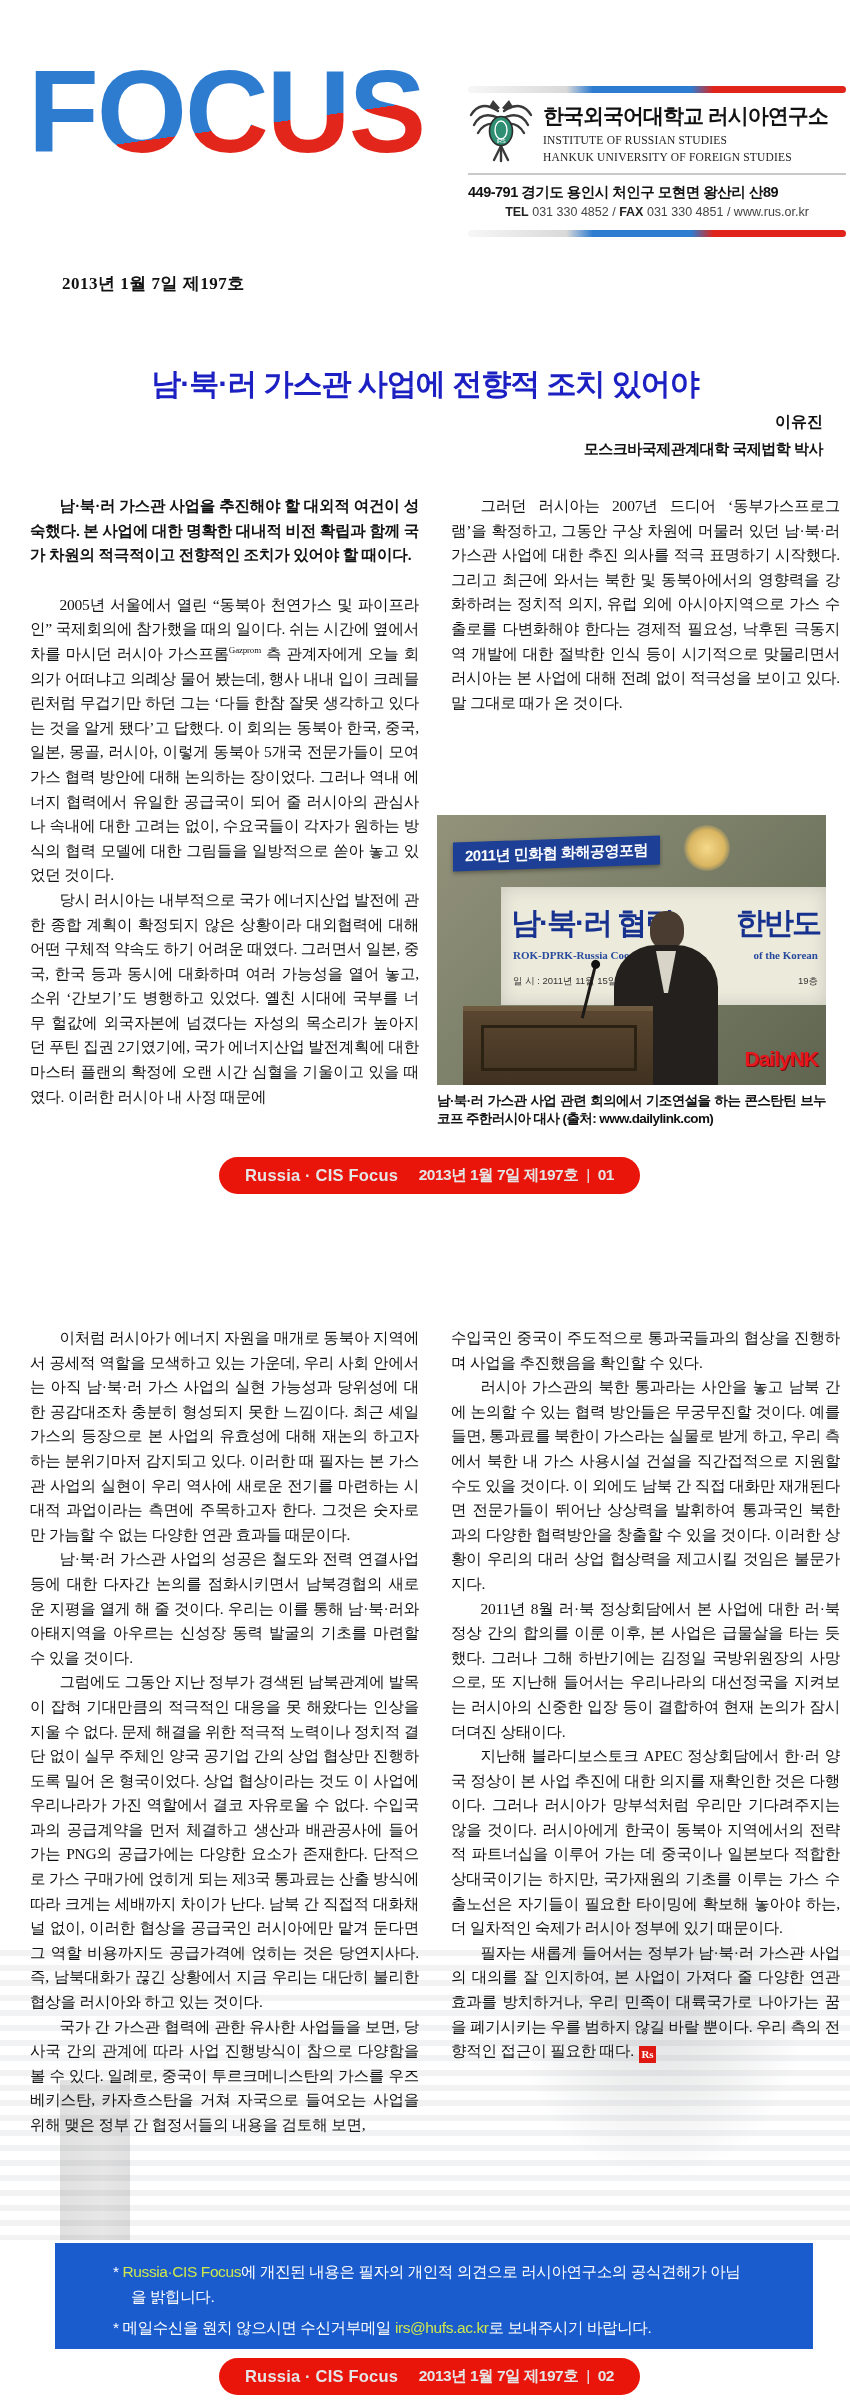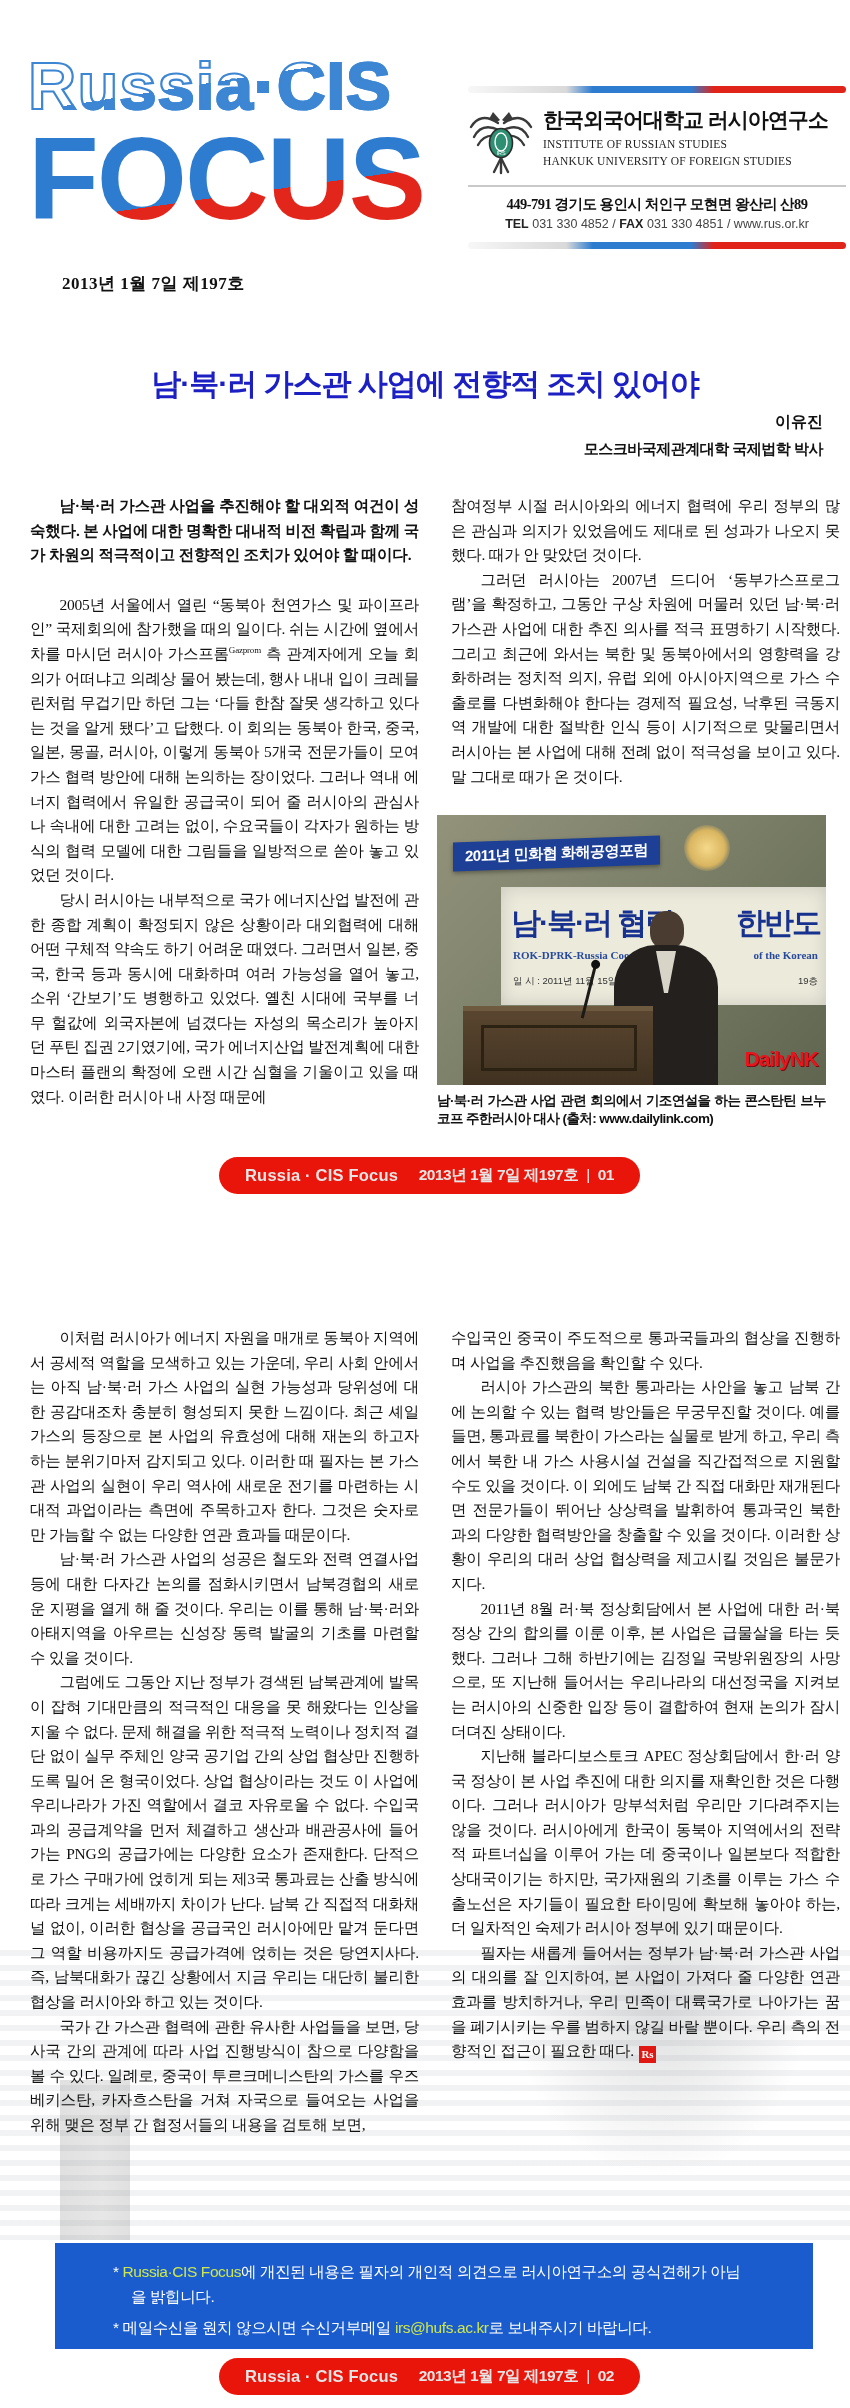--- a/index.html
+++ b/index.html
@@ -13,26 +13,26 @@
            background:linear-gradient(171deg,#ffffff 0%,#ffffff 46%,#3c86d3 46%,#3c86d3 100%);
            -webkit-background-clip:text;background-clip:text;}
   .logo-l2{margin-top:2px;font-size:116px;font-weight:bold;letter-spacing:-2px;color:transparent;
            background:linear-gradient(172deg,#2e7cd0 0%,#2e7cd0 60%,#e2261b 60%,#e2261b 100%);
            -webkit-background-clip:text;background-clip:text;}
   .issue-date{position:absolute;left:62px;top:272px;font-weight:bold;font-size:17px;letter-spacing:0.5px;}
 
   .inst{position:absolute;left:468px;top:86px;width:378px;}
   .grad-bar{height:7px;border-radius:4px;
             background:linear-gradient(90deg,#f7f7f7 0%,#d9d9d9 26%,#2e7cd0 33%,#2e7cd0 59%,#e0241a 65%,#e0241a 100%);}
-  .inst-row{display:flex;align-items:flex-start;margin-top:13px;}
+  .inst-row{display:flex;align-items:flex-end;margin-top:1px;}
   .inst-text{margin-left:9px;}
   .inst-ko{font-family:"Liberation Sans","DejaVu Sans",sans-serif;font-weight:bold;font-size:21px;letter-spacing:-1px;}
   .inst-en{font-size:11.5px;letter-spacing:0.2px;color:#222;line-height:14px;margin-top:3px;}
   .inst-divider{height:2px;background:#c9c9c9;margin-top:9px;}
-  .inst-addr{margin-top:8px;text-align:center;font-family:Liberation Serif, serif;
+  .inst-addr{margin-top:8px;font-family:Liberation Sans, sans-serif;
              font-weight:bold;font-size:14.5px;letter-spacing:-0.5px;}
   .inst-tel{margin-top:3px;text-align:center;font-size:12.5px;color:#444;
             font-family:Liberation Sans, sans-serif;}
   .inst-tel b{color:#222;}
   .inst .grad-bar.bottom{margin-top:11px;}
 
   
   .headline{position:absolute;left:0;top:344px;width:850px;text-align:center;
             font-family:"Liberation Sans","DejaVu Sans",sans-serif;
             font-weight:bold;font-size:30px;letter-spacing:-1px;color:#1c20c2;}
@@ -114,21 +114,20 @@
   .notice a{color:#cde74e;text-decoration:none;}
 
   sup{font-size:9px;line-height:0;}
 </style>
 </head>
 <body>
 
 <div class="page">
 
   <div class="logo">
-    <div class="logo-l1">Russia·CIS</div>
     <div class="logo-l2">FOCUS</div>
   </div>
   <div class="issue-date">2013년 1월 7일 제197호</div>
 
   <div class="inst">
     <div class="grad-bar"></div>
     <div class="inst-row">
       <svg width="66" height="70" viewBox="0 0 66 70">
         <g stroke="#3a3a3a" fill="none" stroke-width="2.4" stroke-linecap="round">
           <path d="M30 17 C18 9 9 11 3 21"></path>
@@ -173,21 +172,20 @@
     <div class="author-affil">모스크바국제관계대학 국제법학 박사</div>
   </div>
 
   <div class="cols p1">
     <div class="col">
       <p class="para indent lead">남·북·러 가스관 사업을 추진해야 할 대외적 여건이 성숙했다. 본 사업에 대한 명확한 대내적 비전 확립과 함께 국가 차원의 적극적이고 전향적인 조치가 있어야 할 때이다.</p>
       <p class="para indent"><span>2005년 서울에서 열린 “동북아 천연가스 및 파이프라인” 국제회의에 참가했을 때의 일이다. 쉬는 시간에 옆에서 차를 마시던 러시아 가스프롬</span><sup>Gazprom</sup><span> 측 관계자에게 오늘 회의가 어떠냐고 의례상 물어 봤는데, 행사 내내 입이 크레믈린처럼 무겁기만 하던 그는 ‘다들 한참 잘못 생각하고 있다는 것을 알게 됐다’고 답했다. 이 회의는 동북아 한국, 중국, 일본, 몽골, 러시아, 이렇게 동북아 5개국 전문가들이 모여 가스 협력 방안에 대해 논의하는 장이었다. 그러나 역내 에너지 협력에서 유일한 공급국이 되어 줄 러시아의 관심사나 속내에 대한 고려는 없이, 수요국들이 각자가 원하는 방식의 협력 모델에 대한 그림들을 일방적으로 쏟아 놓고 있었던 것이다.</span></p>
       <p class="para indent">당시 러시아는 내부적으로 국가 에너지산업 발전에 관한 종합 계획이 확정되지 않은 상황이라 대외협력에 대해 어떤 구체적 약속도 하기 어려운 때였다. 그러면서 일본, 중국, 한국 등과 동시에 대화하며 여러 가능성을 열어 놓고, 소위 ‘간보기’도 병행하고 있었다. 옐친 시대에 국부를 너무 헐값에 외국자본에 넘겼다는 자성의 목소리가 높아지던 푸틴 집권 2기였기에, 국가 에너지산업 발전계획에 대한 마스터 플랜의 확정에 오랜 시간 심혈을 기울이고 있을 때였다. 이러한 러시아 내 사정 때문에</p>
     </div>
     <div class="col">
-      <p class="para">참여정부 시절 러시아와의 에너지 협력에 우리 정부의 많은 관심과 의지가 있었음에도 제대로 된 성과가 나오지 못했다. 때가 안 맞았던 것이다.</p>
       <p class="para indent">그러던 러시아는 2007년 드디어 ‘동부가스프로그램’을 확정하고, 그동안 구상 차원에 머물러 있던 남·북·러 가스관 사업에 대한 추진 의사를 적극 표명하기 시작했다. 그리고 최근에 와서는 북한 및 동북아에서의 영향력을 강화하려는 정치적 의지, 유럽 외에 아시아지역으로 가스 수출로를 다변화해야 한다는 경제적 필요성, 낙후된 극동지역 개발에 대한 절박한 인식 등이 시기적으로 맞물리면서 러시아는 본 사업에 대해 전례 없이 적극성을 보이고 있다. 말 그대로 때가 온 것이다.</p>
     </div>
   </div>
 
   <div class="photo">
     <div class="photo-lamp"></div>
     <div class="photo-banner">2011년 민화협 화해공영포럼</div>
     <div class="photo-board">
       <div class="board-title">
         <span>남·북·러 협력</span>

